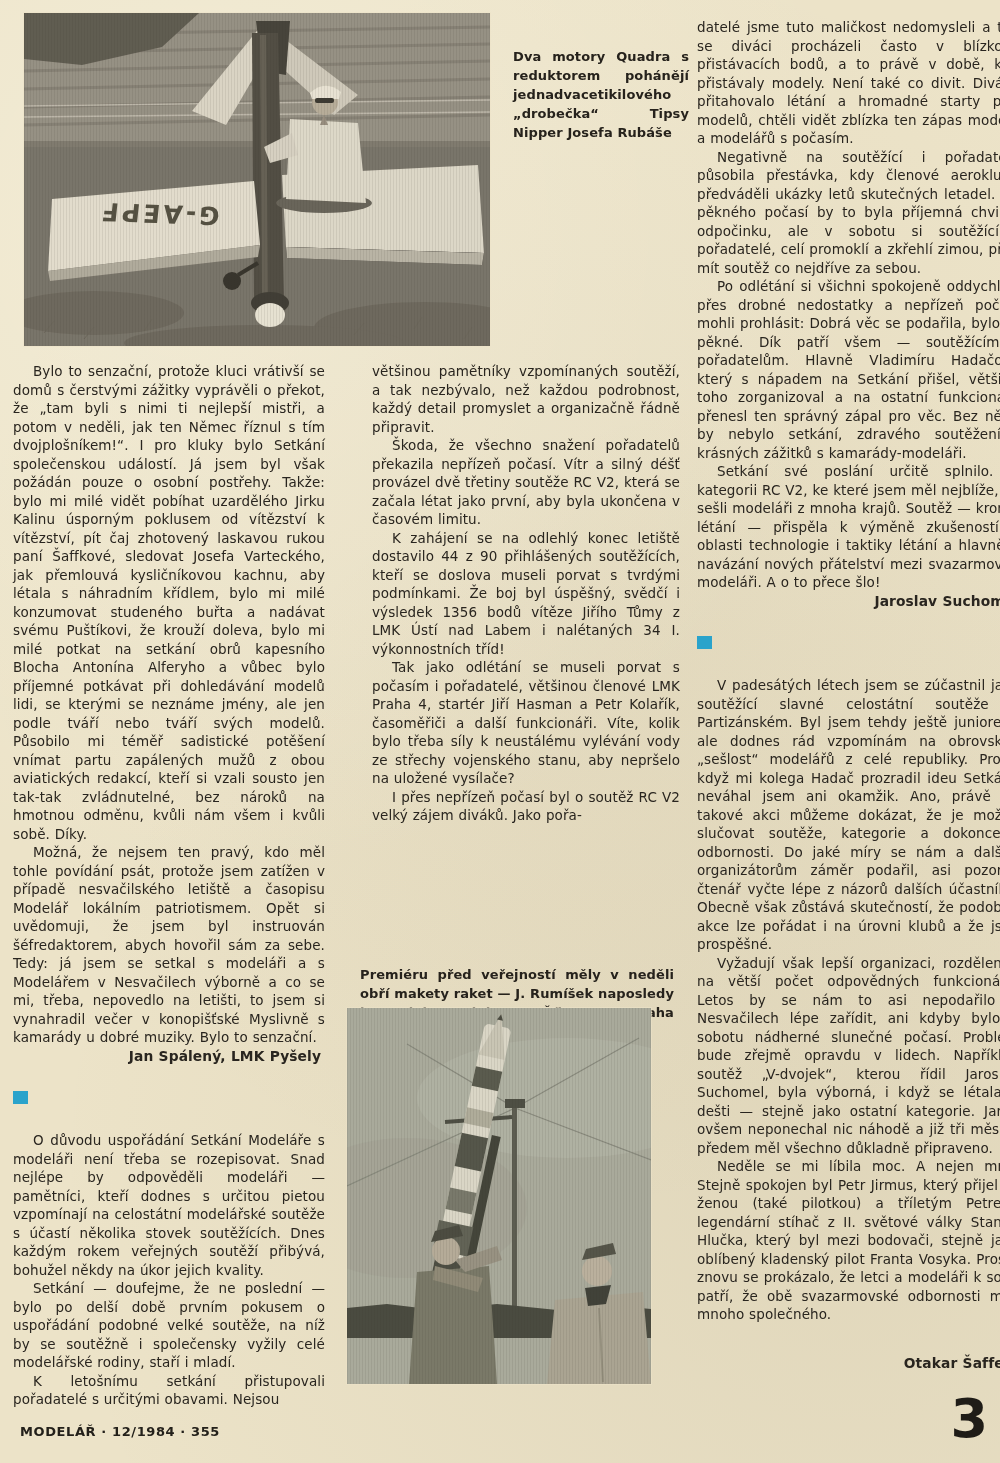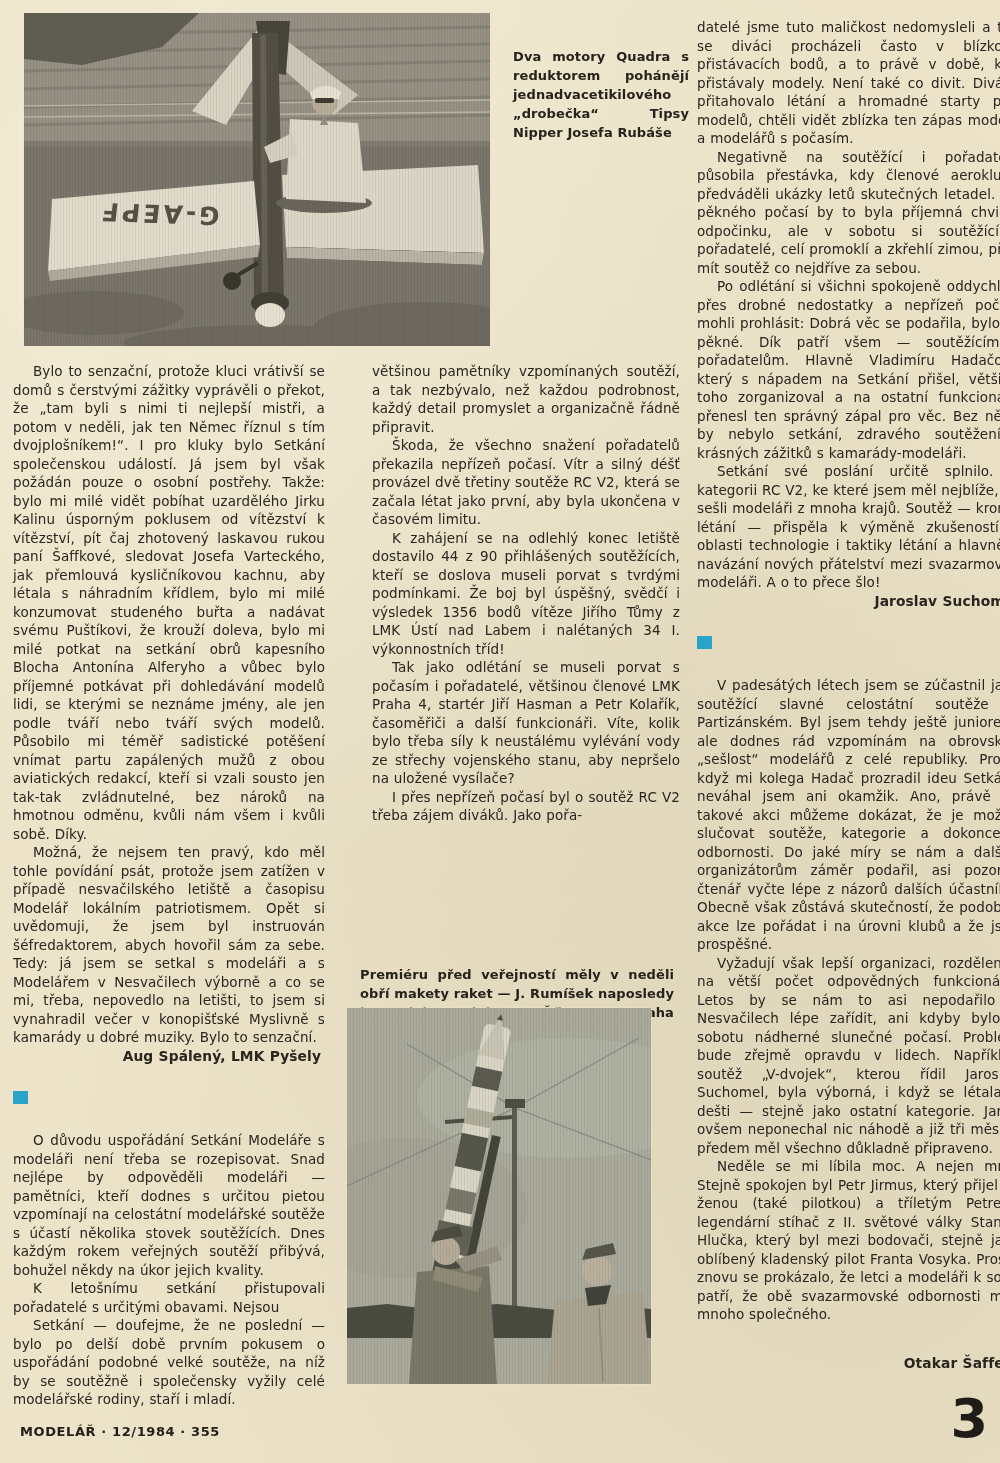--- a/index.html
+++ b/index.html
@@ -132,33 +132,33 @@
     <div class="marker"></div>
     <p class="after-marker">V padesátých létech jsem se zúčastnil jako soutěžící slavné celostátní soutěže v Partizánském. Byl jsem tehdy ještě juniorem, ale dodnes rád vzpomínám na obrovskou „sešlost“ modelářů z celé republiky. Proto, když mi kolega Hadač prozradil ideu Setkání, neváhal jsem ani okamžik. Ano, právě na takové akci můžeme dokázat, že je možné slučovat soutěže, kategorie a dokonce i odbornosti. Do jaké míry se nám a dalším organizátorům záměr podařil, asi pozorný čtenář vyčte lépe z názorů dalších účastníků. Obecně však zůstává skutečností, že podobné akce lze pořádat i na úrovni klubů a že jsou prospěšné.</p>
     <p>Vyžadují však lepší organizaci, rozdělenou na větší počet odpovědných funkcionářů. Letos by se nám to asi nepodařilo v Nesvačilech lépe zařídit, ani kdyby bylo v sobotu nádherné slunečné počasí. Problém bude zřejmě opravdu v lidech. Například soutěž „V-dvojek“, kterou řídil Jaroslav Suchomel, byla výborná, i když se létala v dešti — stejně jako ostatní kategorie. Jarda ovšem neponechal nic náhodě a již tři měsíce předem měl všechno důkladně připraveno.</p>
     <p>Neděle se mi líbila moc. A nejen mně. Stejně spokojen byl Petr Jirmus, který přijel se ženou (také pilotkou) a tříletým Petrem, legendární stíhač z II. světové války Standa Hlučka, který byl mezi bodovači, stejně jako oblíbený kladenský pilot Franta Vosyka. Prostě znovu se prokázalo, že letci a modeláři k sobě patří, že obě svazarmovské odbornosti mají mnoho společného.</p>
     <p class="byline" style="margin-top:30px;padding-right:6px;">Otakar Šaffek</p>
   </div>
 
   <div class="col" style="left:13px;top:362px;width:312px;">
     <p>Bylo to senzační, protože kluci vrátivší se domů s čerstvými zážitky vyprávěli o překot, že „tam byli s nimi ti nejlepší mistři, a potom v neděli, jak ten Němec říznul s tím dvojplošníkem!“. I pro kluky bylo Setkání společenskou událostí. Já jsem byl však požádán pouze o osobní postřehy. Takže: bylo mi milé vidět pobíhat uzardělého Jirku Kalinu úsporným poklusem od vítězství k vítězství, pít čaj zhotovený laskavou rukou paní Šaffkové, sledovat Josefa Varteckého, jak přemlouvá kysličníkovou kachnu, aby létala s náhradním křídlem, bylo mi milé konzumovat studeného buřta a nadávat svému Puštíkovi, že krouží doleva, bylo mi milé potkat na setkání obrů kapesního Blocha Antonína Alferyho a vůbec bylo příjemné potkávat při dohledávání modelů lidi, se kterými se neznáme jmény, ale jen podle tváří nebo tváří svých modelů. Působilo mi téměř sadistické potěšení vnímat partu zapálených mužů z obou aviatických redakcí, kteří si vzali sousto jen tak-tak zvládnutelné, bez nároků na hmotnou odměnu, kvůli nám všem i kvůli sobě. Díky.</p>
     <p>Možná, že nejsem ten pravý, kdo měl tohle povídání psát, protože jsem zatížen v případě nesvačilského letiště a časopisu Modelář lokálním patriotismem. Opět si uvědomuji, že jsem byl instruován šéfredaktorem, abych hovořil sám za sebe. Tedy: já jsem se setkal s modeláři a s Modelářem v Nesvačilech výborně a co se mi, třeba, nepovedlo na letišti, to jsem si vynahradil večer v konopišťské Myslivně s kamarády u dobré muziky. Bylo to senzační.</p>
-    <p class="byline" style="padding-right:4px;">Aug Spálený, LMK Pyšely</p>
+    <p class="byline" style="padding-right:4px;">Jan Spálený, LMK Pyšely</p>
     <div class="marker"></div>
     <p class="after-marker">O důvodu uspořádání Setkání Modeláře s modeláři není třeba se rozepisovat. Snad nejlépe by odpověděli modeláři — pamětníci, kteří dodnes s určitou pietou vzpomínají na celostátní modelářské soutěže s účastí několika stovek soutěžících. Dnes každým rokem veřejných soutěží přibývá, bohužel někdy na úkor jejich kvality.</p>
+    <p>Setkání — doufejme, že ne poslední — bylo po delší době prvním pokusem o uspořádání podobné velké soutěže, na níž by se soutěžně i společensky vyžily celé modelářské rodiny, staří i mladí.</p>
     <p>K letošnímu setkání přistupovali pořadatelé s určitými obavami. Nejsou</p>
-    <p>Setkání — doufejme, že ne poslední — bylo po delší době prvním pokusem o uspořádání podobné velké soutěže, na níž by se soutěžně i společensky vyžily celé modelářské rodiny, staří i mladí.</p>
   </div>
 
   <div class="col" style="left:372px;top:362px;width:308px;">
     <p class="noindent">většinou pamětníky vzpomínaných soutěží, a tak nezbývalo, než každou podrobnost, každý detail promyslet a organizačně řádně připravit.</p>
     <p>Škoda, že všechno snažení pořadatelů překazila nepřízeň počasí. Vítr a silný déšť provázel dvě třetiny soutěže RC V2, která se začala létat jako první, aby byla ukončena v časovém limitu.</p>
     <p>K zahájení se na odlehlý konec letiště dostavilo 44 z 90 přihlášených soutěžících, kteří se doslova museli porvat s tvrdými podmínkami. Že boj byl úspěšný, svědčí i výsledek 1356 bodů vítěze Jiřího Tůmy z LMK Ústí nad Labem i nalétaných 34 I. výkonnostních tříd!</p>
     <p>Tak jako odlétání se museli porvat s počasím i pořadatelé, většinou členové LMK Praha 4, startér Jiří Hasman a Petr Kolařík, časoměřiči a další funkcionáři. Víte, kolik bylo třeba síly k neustálému vylévání vody ze střechy vojenského stanu, aby nepršelo na uložené vysílače?</p>
-    <p>I přes nepřízeň počasí byl o soutěž RC V2 třeba zájem diváků. Jako pořa-</p>
+    <p>I přes nepřízeň počasí byl o soutěž RC V2 velký zájem diváků. Jako pořa-</p>
   </div>
 
   <div class="photo-caption" style="left:360px;top:933px;width:314px;">Premiéru před veřejností měly v neděli obří makety raket — J. Rumíšek naposledy kontroluje Lambdu 4S J. Říhy z RMK Praha 7</div>
 
   <div class="photo" style="left:347px;top:1008px;width:304px;height:376px;">
     <svg viewBox="0 0 304 376" preserveAspectRatio="none">
       <rect x="0" y="0" width="304" height="376" fill="#a2a497"></rect>
       <ellipse cx="220" cy="90" rx="150" ry="60" fill="#adafa2" opacity="0.7"></ellipse>
       <ellipse cx="60" cy="200" rx="120" ry="70" fill="#999b8e" opacity="0.6"></ellipse>
 

